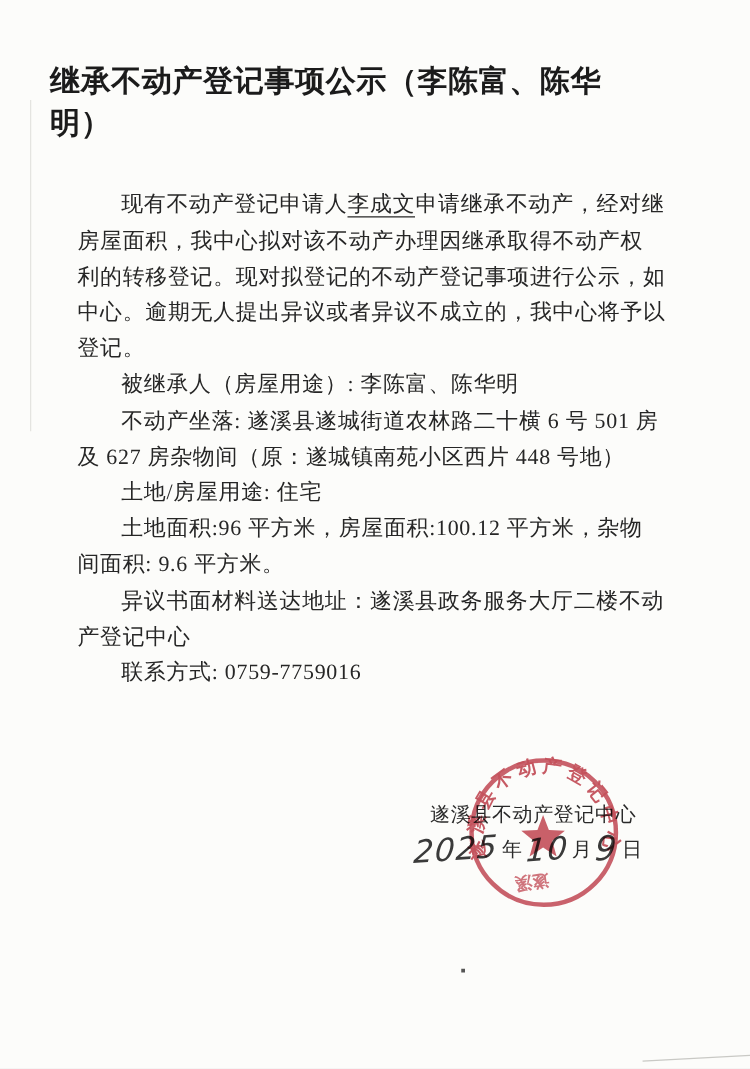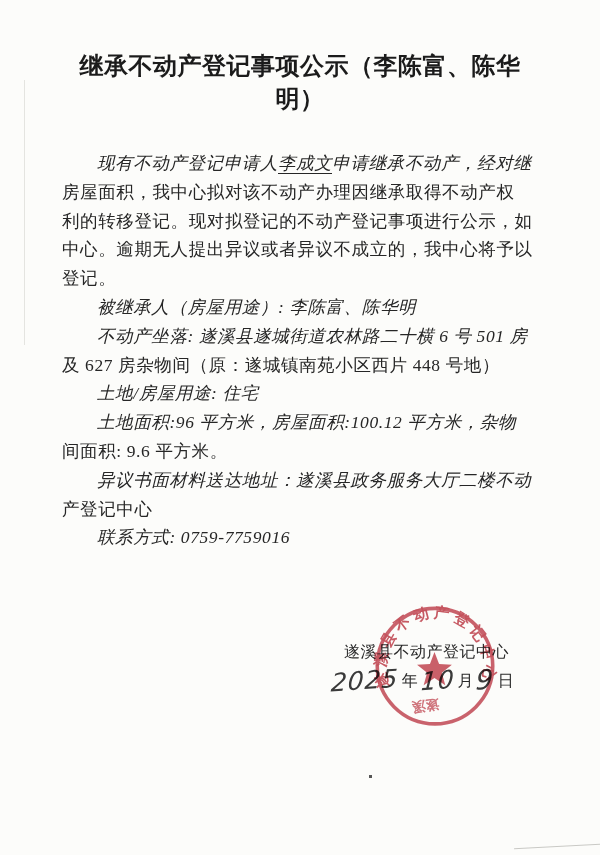--- a/index.html
+++ b/index.html
@@ -24,31 +24,31 @@
     position: absolute; right: -4px; bottom: 8px;
     width: 90px; height: 1px; background: #c9c9c5;
     transform: rotate(-3deg);
   }
   .artifact-dot {
     position: absolute; left: 369px; top: 775px;
     width: 3px; height: 3px; background: #555;
   }
   .title {
     position: absolute; left: 40px; top: 50px; width: 520px;
-    margin: 0; text-align: center;
+    margin: 0; 
     font-size: 24px; font-weight: bold; line-height: 33px;
     letter-spacing: 0.5px; color: #1b1b1b;
   }
   .content {
     position: absolute; left: 62px; top: 149px; width: 480px;
     font-size: 17.5px; line-height: 28.8px; letter-spacing: 0.6px;
     color: #262626;
   }
   .line { white-space: nowrap; }
-  .line.indent { padding-left: 35px; font-style: italic; }
+  .line.indent { padding-left: 35px; }
   .u { border-bottom: 1.5px solid #262626; }
   .sig-org {
     position: absolute; left: 344px; top: 642px;
     font-size: 16px; letter-spacing: 0.5px; color: #2a2a2a;
     white-space: nowrap;
   }
   .sig-date {
     position: absolute; left: 331px; top: 664px;
     font-size: 16px; color: #2a2a2a; white-space: nowrap;
   }

